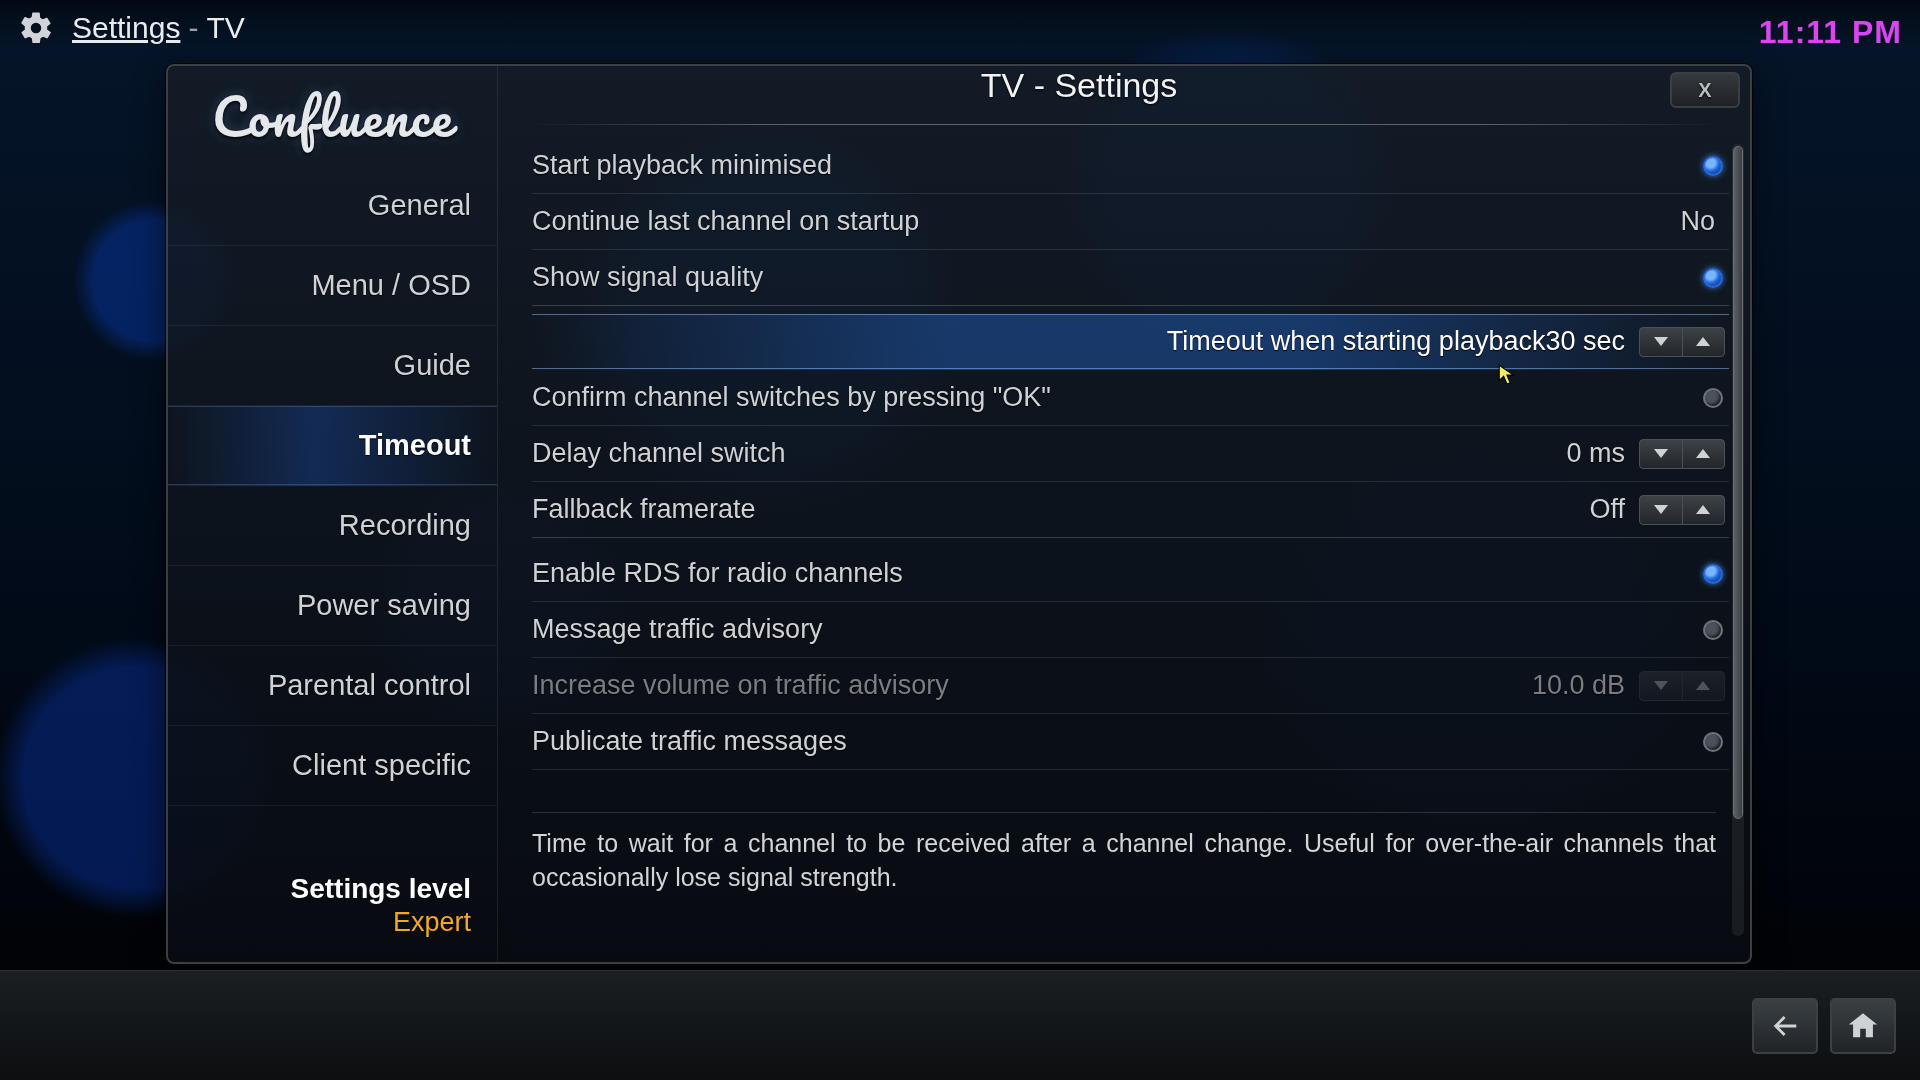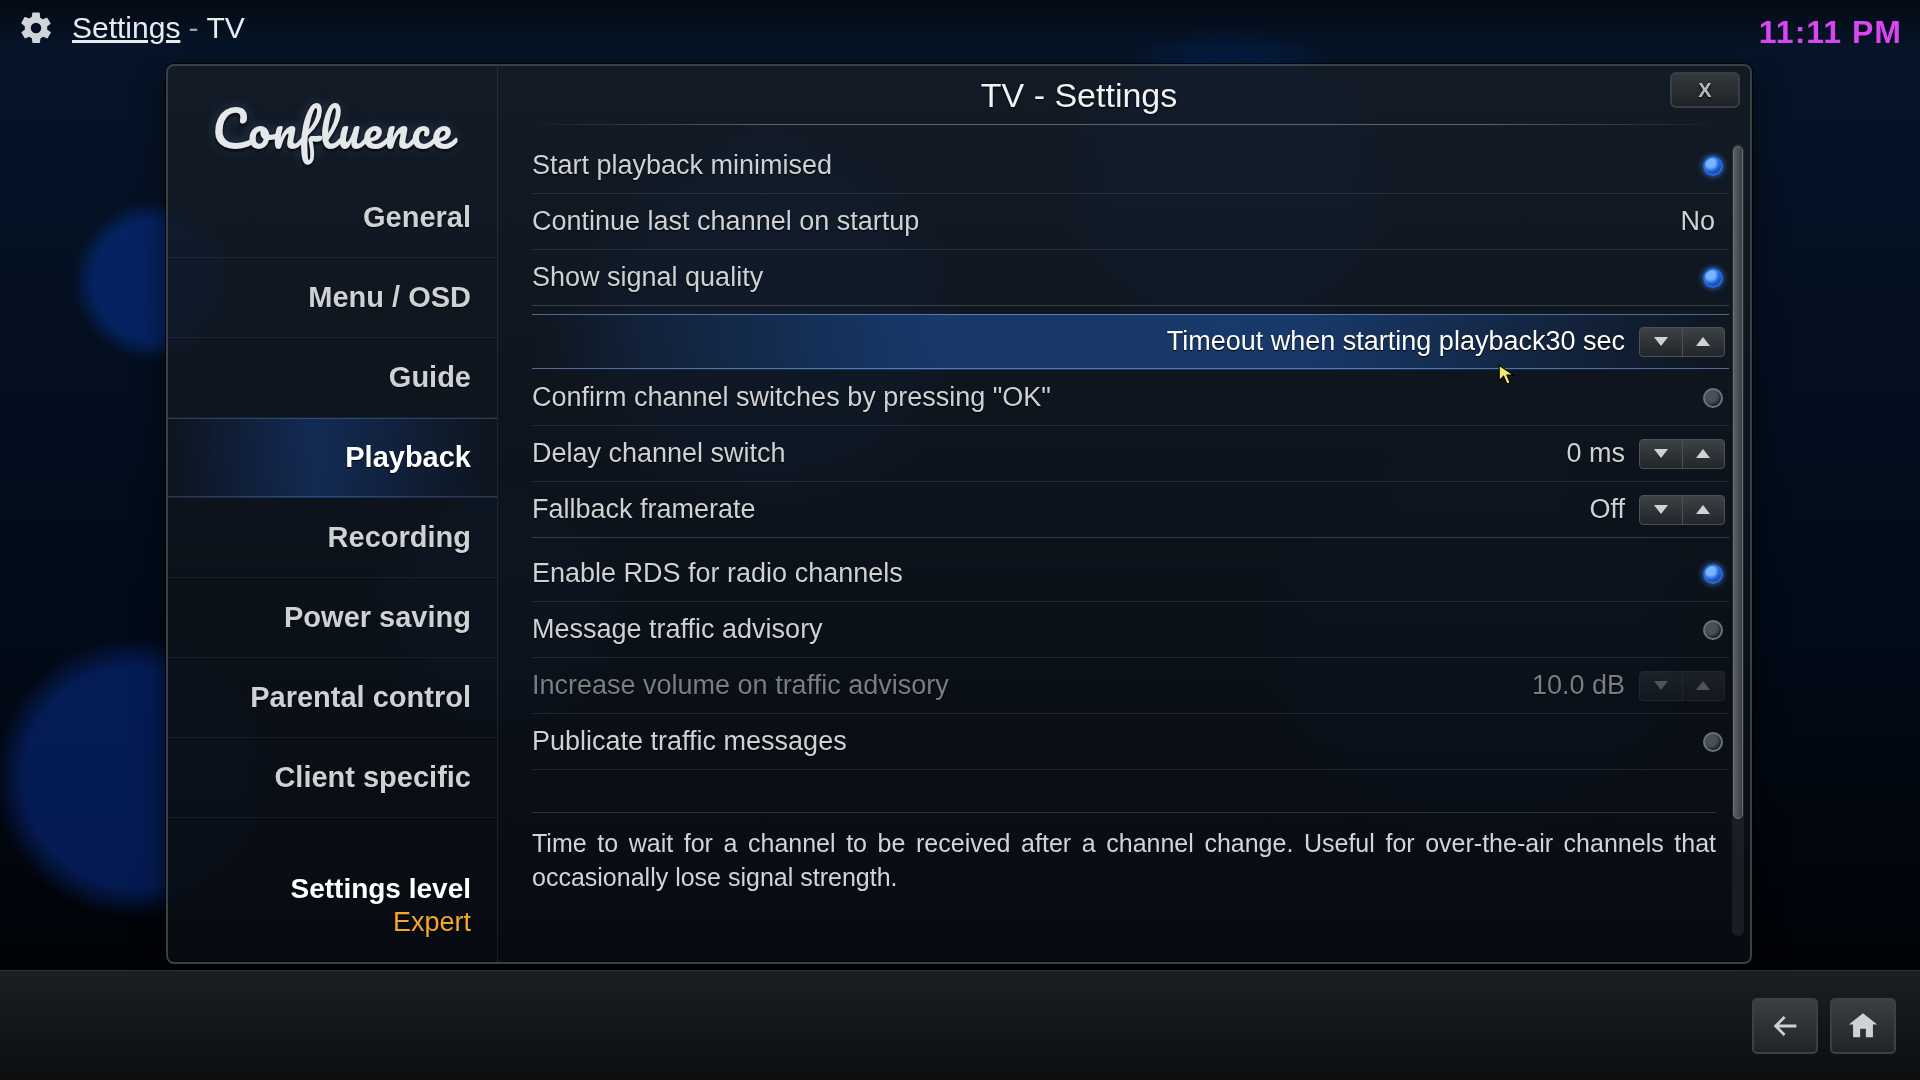--- a/index.html
+++ b/index.html
@@ -41,48 +41,47 @@
   
   .window {
     position:absolute; left:166px; top:64px; width:1586px; height:900px;
     background: linear-gradient(180deg, rgba(20,28,38,.86) 0%, rgba(8,12,18,.92) 100%);
     border: 2px solid #3a3f44;
     border-radius: 8px;
     box-shadow: 0 0 0 1px rgba(0,0,0,.8), 0 10px 30px rgba(0,0,0,.6);
     display:flex;
   }
   .window-title {
-    position:absolute; left:330px; right:90px; top:10px; text-align:center;
+    position:absolute; left:330px; right:90px; top:0; text-align:center;
     font-size:34px; color:#f0f2f4; text-shadow:0 1px 2px #000;
   }
   .close-btn {
     position:absolute; right:10px; top:6px; width:70px; height:36px;
     border:2px solid #3a3f44; border-radius:6px;
     background: linear-gradient(#35393d,#1e2226);
     display:flex; align-items:center; justify-content:center;
     color:#b6bbc0; font-weight:700; font-size:20px;
   }
   .close-btn span{ filter: drop-shadow(0 1px 1px #000); }
 
   
   .sidebar { width:330px; height:100%; border-right:1px solid rgba(255,255,255,.08);
-             display:flex; flex-direction:column; padding:24px 0 0 0; }
+             display:flex; flex-direction:column; padding:12px 0 0 0; }
   .brand { height:76px; display:flex; align-items:center; justify-content:center; }
   .brand span{
     font-family: "Brush Script MT","Segoe Script","Lucida Handwriting","Pacifico",cursive;
     font-size:50px; color:#e5e8ea; letter-spacing:2px;
     text-shadow: 0 2px 4px #000, 0 0 12px rgba(120,160,220,.35);
   }
   .nav { margin-top:12px; display:flex; flex-direction:column; }
   .nav-item {
     height:80px; display:flex; align-items:center; justify-content:flex-end;
     padding-right:26px; font-size:29px; color:#cfd2d5;
     border-bottom:1px solid rgba(255,255,255,.06);
     text-shadow:0 1px 1px #000;
-    font-weight:bold;
   }
   .nav-item.active { color:#ffffff; font-weight:700;
     background: linear-gradient(90deg, rgba(8,40,100,0) 0%, rgba(30,90,200,.32) 45%, rgba(8,40,100,0) 100%);
     box-shadow: inset 0 -1px 0 rgba(120,170,255,.25), inset 0 1px 0 rgba(120,170,255,.25);
   }
   .settings-level { margin-top:auto; padding:8px 26px 24px 0; text-align:right; }
   .settings-level .lbl{ font-size:28px; font-weight:700; color:#fff; }
   .settings-level .val{ font-size:27px; color:#f2a72b; margin-top:2px; }
 
   
@@ -206,21 +205,21 @@
         <div class="nav-item">
           <span>General</span>
         </div>
         <div class="nav-item">
           <span>Menu / OSD</span>
         </div>
         <div class="nav-item">
           <span>Guide</span>
         </div>
         <div class="nav-item active">
-          <span>Playback</span>
+          <span>Timeout</span>
         </div>
         <div class="nav-item">
           <span>Recording</span>
         </div>
         <div class="nav-item">
           <span>Power saving</span>
         </div>
         <div class="nav-item">
           <span>Parental control</span>
         </div>

